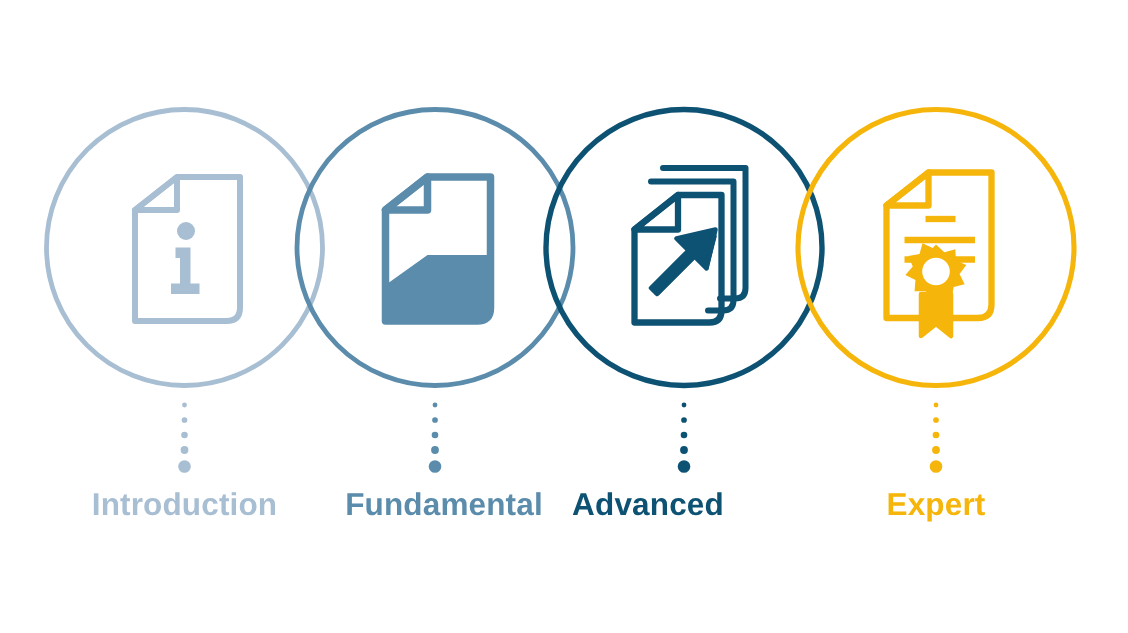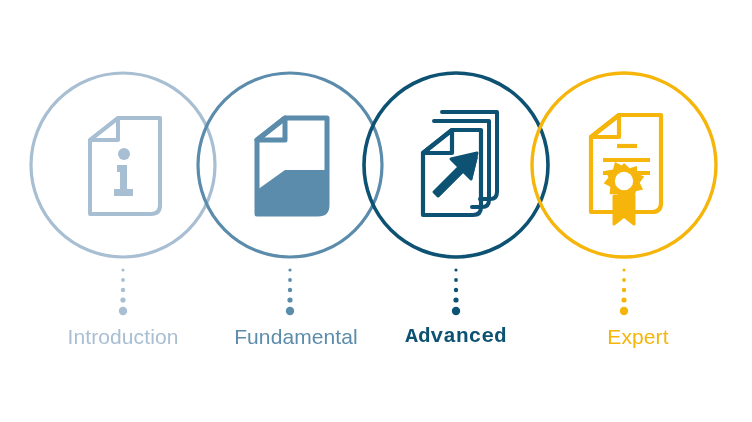--- a/index.html
+++ b/index.html
@@ -22,30 +22,30 @@
     left: 0;
     top: 0;
     width: 752px;
     height: 422px;
   }
   .level-label {
     position: absolute;
     transform: translateX(-50%);
     font-family: "Liberation Sans", sans-serif;
     font-size: 21px;
-    font-weight: 400;
+    font-weight: 700;
     letter-spacing: 0.1px;
     white-space: nowrap;
     top: 324px;
     line-height: 26px;
   }
   .label-intro   { color: #a8bed2; }
   .label-fund    { color: #5b8cab; }
   .label-adv     { color: #0d5273; font-weight: 700; }
-  .label-exp     { color: #f5b50a; margin-left: 14px; }
+  .label-exp     { color: #f5b50a; }
 </style>
 </head>
 <body>
 
 <div id="stage">
 
   <svg id="diagram-svg" viewBox="0 0 752 422">
 
     <g>
       <circle cx="123" cy="165" r="92" fill="none" stroke="#a8bed2" stroke-width="3.2"></circle>
@@ -141,17 +141,17 @@
         <circle cx="624" cy="300" r="2.6" fill="#f5b50a"></circle>
         <circle cx="624" cy="311" r="4.2" fill="#f5b50a"></circle>
       </g>
     </g>
   </svg>
 
   <div class="level-label label-intro" style="left:123px;">Introduction</div>
 
   <div class="level-label label-fund" style="left:296px;">Fundamental</div>
 
-  <div class="level-label label-adv" style="left:456px;font-family:Liberation Mono, monospace;">Advanced</div>
+  <div class="level-label label-adv" style="left:432px;">Advanced</div>
 
   <div class="level-label label-exp" style="left:624px;">Expert</div>
 
 </div>
 
 </body></html>

